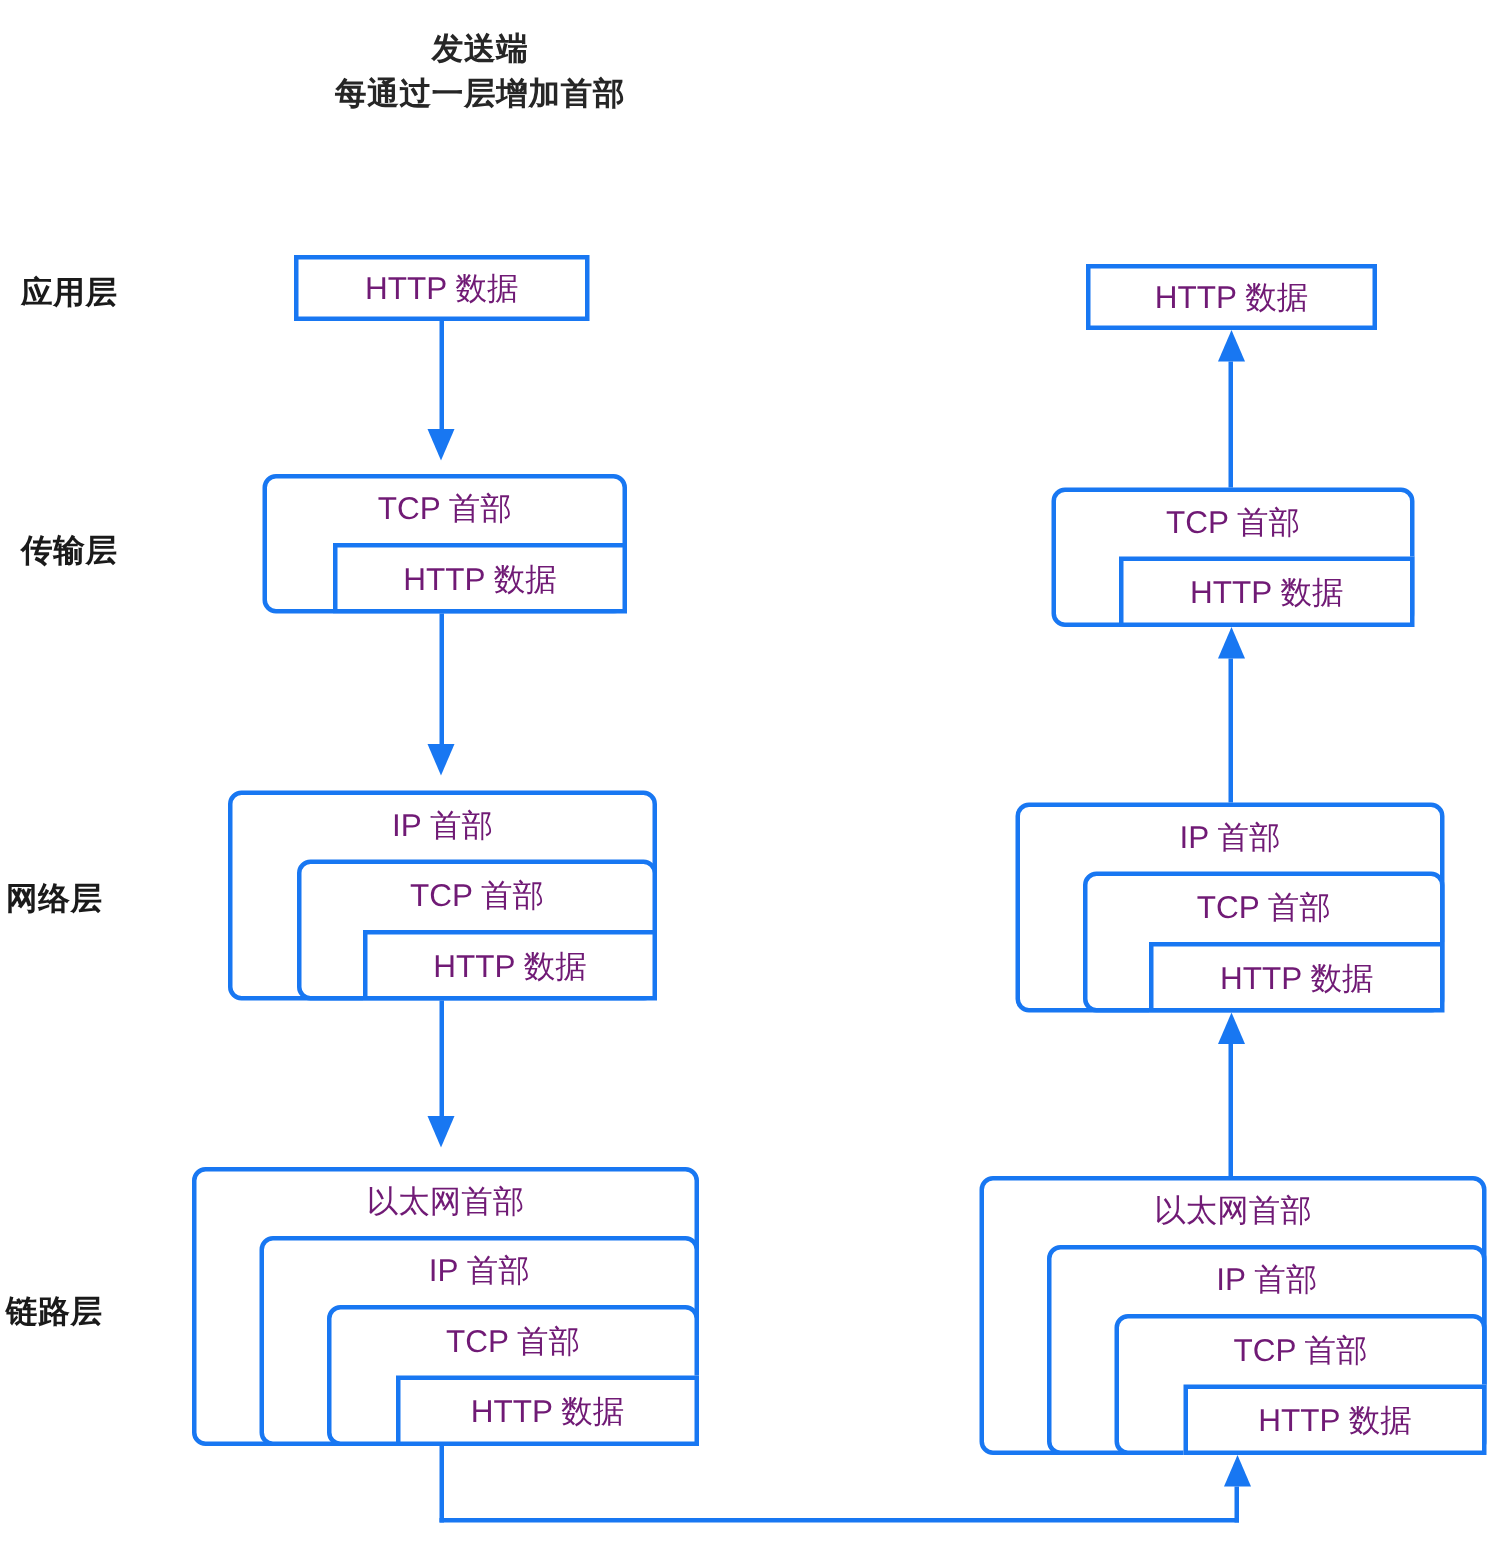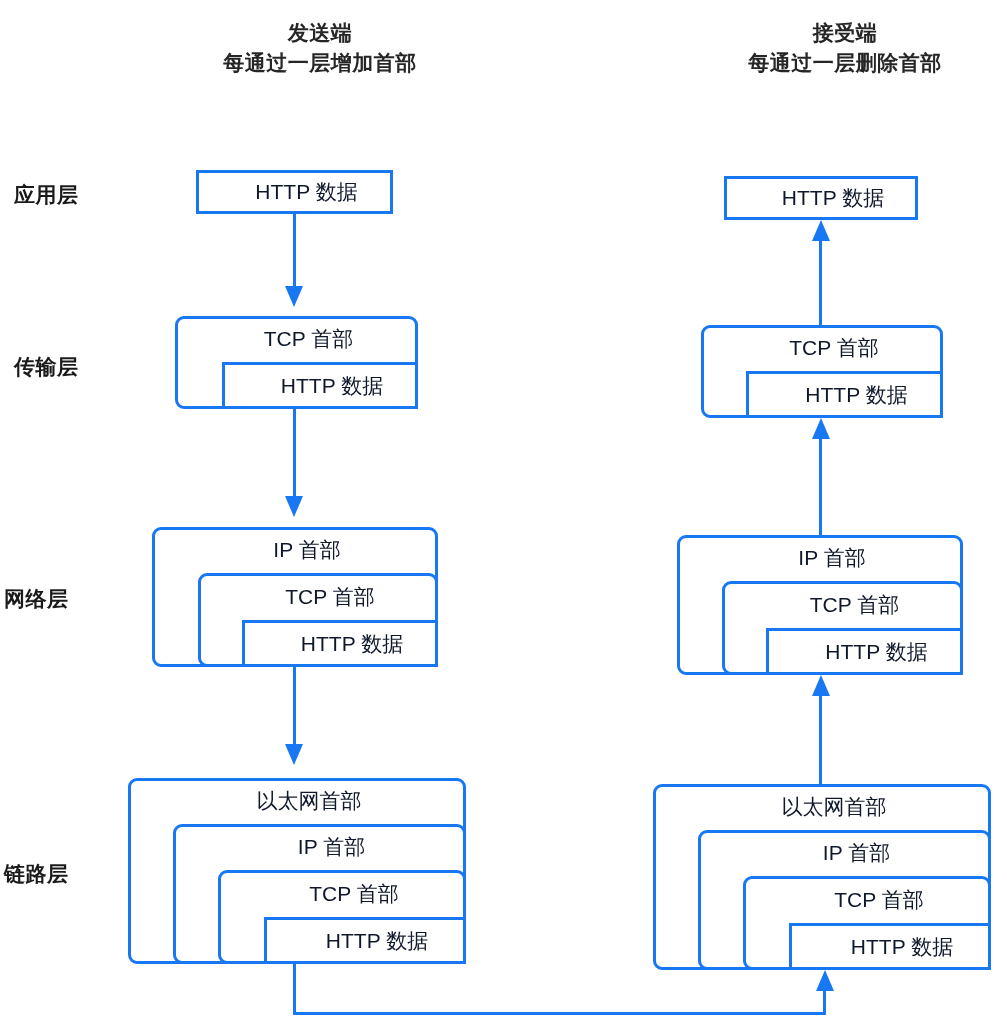--- a/index.html
+++ b/index.html
@@ -42,26 +42,25 @@
     box-sizing: border-box;
     border: 3px solid #1877f2;
     background: #ffffff;
   }
   .pkt.square { border-radius: 0; }
   .pkt.round  { border-radius: 9px; }
   .pkt-label {
     position: absolute;
     box-sizing: border-box;
     font-size: 21px;
-    color: #0f172a;
+    color: #701a75;
     white-space: nowrap;
     display: flex;
     align-items: center;
     justify-content: center;
-    margin-left: 12px;
   }
   
   .vline {
     position: absolute;
     background: #1877f2;
     width: 3px;
   }
   .hline {
     position: absolute;
     background: #1877f2;
@@ -83,22 +82,20 @@
   }
 </style>
 </head>
 <body>
 
 <div id="stage">
 
   <div class="title" style="left:180px; top:18px; width:280px;">发送端
 每通过一层增加首部</div>
 
-  <div class="title" style="left:705px; top:18px; width:280px;">接受端
-每通过一层删除首部</div>
 
   <div class="layer-label" style="left:14px; top:181px;">应用层</div>
   <div class="layer-label" style="left:14px; top:353px;">传输层</div>
   <div class="layer-label" style="left:4px; top:585px;">网络层</div>
   <div class="layer-label" style="left:4px; top:860px;">链路层</div>
 
   <div class="pkt square" style="left:196px; top:170px; width:197px; height:44px;"></div>
   <div class="pkt-label" style="left:196px; top:170px; width:197px; height:44px;">HTTP 数据</div>
 
   <div class="vline" style="left:293px; top:214px; height:72px;"></div>

